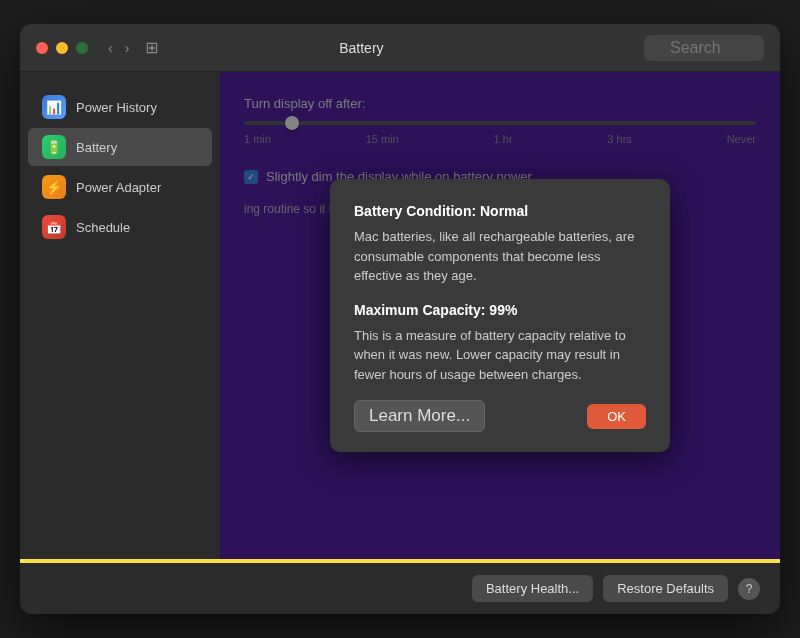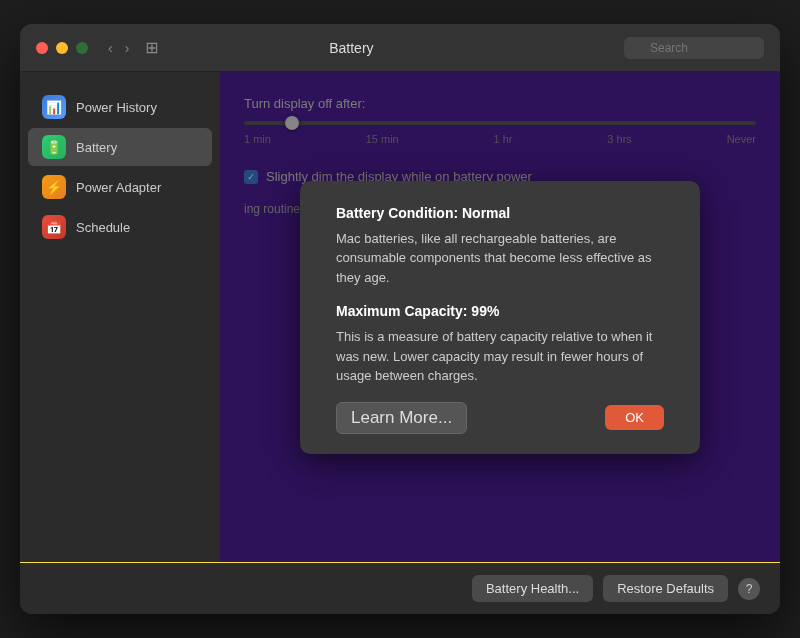--- a/index.html
+++ b/index.html
@@ -76,27 +76,27 @@
     .titlebar-title {
       flex: 1;
       text-align: center;
       color: #ddd;
       font-size: 14px;
       font-weight: 500;
       margin-left: -80px;
     }
 
     .search-box {
-      width: 140px;
+      width: 120px;
       background: #444;
       border: none;
       border-radius: 6px;
       padding: 4px 10px 4px 26px;
       color: #ccc;
-      font-size: 12px;
+      font-size: 16px;
       outline: none;
       position: relative;
     }
 
     .search-wrap {
       position: relative;
     }
     .search-wrap::before {
       content: '🔍';
       position: absolute;
@@ -285,21 +285,21 @@
       font-size: 12px;
       line-height: 1.5;
     }
 
     .bottom-bar {
       display: flex;
       justify-content: flex-end;
       align-items: center;
       gap: 10px;
       padding: 12px 20px;
-      border-top: 1px solid #fde047;
+      border-top: 4px solid #fde047;
       background: #2b2b2b;
       flex-shrink: 0;
     }
 
     .btn-secondary {
       background: #4a4a4a;
       border: none;
       border-radius: 6px;
       color: #ddd;
       font-size: 13px;
@@ -328,22 +328,22 @@
       background: rgba(0,0,0,0.4);
       display: flex;
       align-items: center;
       justify-content: center;
       z-index: 10;
     }
 
     .dialog {
       background: #3a3a3a;
       border-radius: 10px;
-      padding: 24px 36px 20px;
-      width: 400px;
+      padding: 24px 24px 20px;
+      width: 340px;
       box-shadow: 0 8px 32px rgba(0,0,0,0.6);
     }
 
     .dialog-title {
       color: #fff;
       font-size: 14px;
       font-weight: 600;
       margin-bottom: 8px;
     }
 

